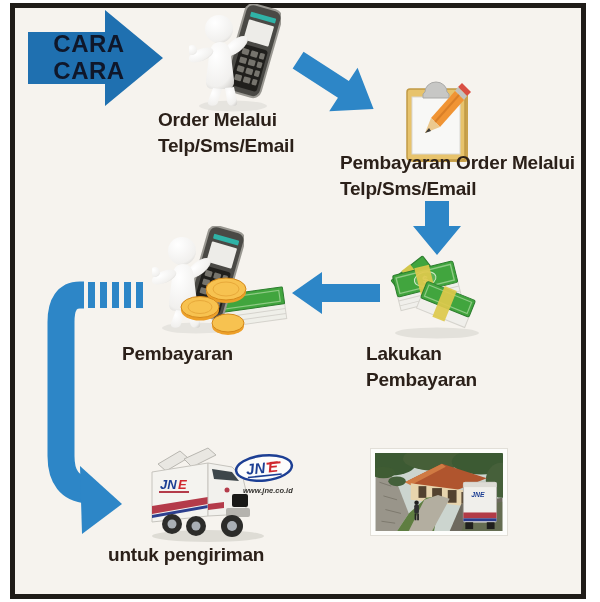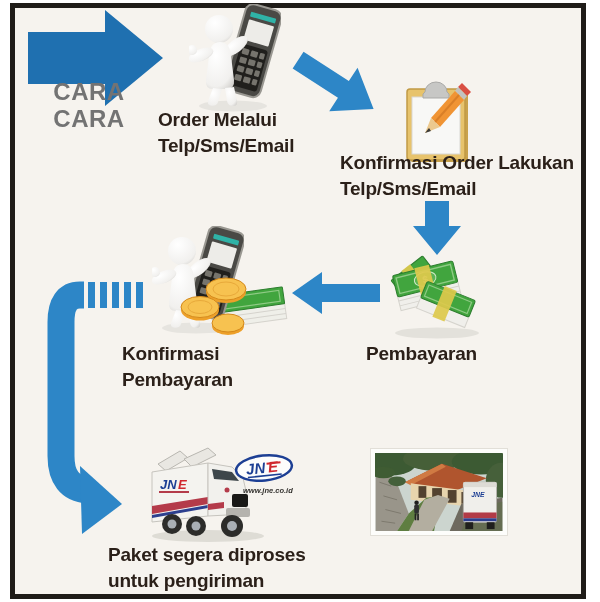--- a/index.html
+++ b/index.html
@@ -10,21 +10,21 @@
     --clip-tan:#e7c36c; --pencil-orange:#f09434;
     --jne-blue:#1d3f94; --jne-red:#d0282e;
   }
   *{margin:0;padding:0;box-sizing:border-box;}
   html,body{width:600px;height:602px;}
   body{position:relative;background:#ffffff;font-family:"Liberation Sans",sans-serif;overflow:hidden;}
   .frame{position:absolute;left:10px;top:3px;width:576px;height:596px;border:5px solid var(--border-dark);background:var(--bg);}
   .abs{position:absolute;}
   .label{position:absolute;font-weight:700;font-size:19px;line-height:26px;color:var(--text-dark);white-space:nowrap;letter-spacing:-0.2px;}
   .label span{display:block;}
-  .badge-text{position:absolute;left:38px;top:30px;width:102px;text-align:center;color:#737373;font-weight:700;font-size:24px;line-height:27px;letter-spacing:0.5px;margin-top:48px;}
+  .badge-text{position:absolute;left:38px;top:30px;width:102px;text-align:center;color:#0f172a;font-weight:700;font-size:24px;line-height:27px;letter-spacing:0.5px;}
   .badge-text span{display:block;}
   .photo{position:absolute;left:370px;top:448px;width:138px;height:88px;background:#fdfdfb;border:1px solid #e2dfd8;padding:4px;}
   .photo svg{display:block;}
   svg{overflow:visible;}
   svg text{font-family:"Liberation Sans",sans-serif;}
 </style>
 </head>
 <body>
 
 <svg width="0" height="0" style="position:absolute" aria-hidden="true">
@@ -97,21 +97,21 @@
   <rect x="14" y="17" width="48" height="57" fill="#f8f8f6" stroke="#d9d8d4"></rect>
   <path d="M27,12 a11,10 0 0 1 22,0 l2,2 l0,4 l-26,0 l0,-4 z" fill="#c7c7c5" stroke="#a9a9a7"></path>
   <polygon points="64,3 73,12 69,16 60,7" fill="#d94f43"></polygon>
   <polygon points="60,7 69,16 66,20 57,11" fill="#c2c2c0"></polygon>
   <polygon points="57,11 66,20 42,47 33,38" fill="var(--pencil-orange)"></polygon>
   <line x1="61" y1="15" x2="37" y2="42" stroke="#d97f28" stroke-width="2"></line>
   <polygon points="33,38 42,47 27,53" fill="#ecc98e"></polygon>
   <polygon points="31,48 27,53 33,51" fill="#3a3a38"></polygon>
 </svg>
 <div class="label" style="left:340px;top:150px">
-  <span>Konfirmasi Order Lakukan</span>
+  <span>Pembayaran Order Melalui</span>
     <span>Telp/Sms/Email</span>
 </div>
 
 <svg class="abs" style="left:411px;top:199px" width="52" height="58">
   <polygon points="14,2 38,2 38,27 50,27 26,56 2,27 14,27" fill="var(--arrow-blue)"></polygon>
 </svg>
 
 <svg class="abs" style="left:388px;top:246px" width="98" height="94">
   <ellipse cx="49" cy="87" rx="42" ry="5.5" fill="#e3e1db"></ellipse>
   <g transform="rotate(-38 28 34)">
@@ -130,20 +130,21 @@
     <rect x="31" y="19" width="15" height="40" fill="var(--band-yellow)" opacity="0.92"></rect>
   </g>
   <g transform="rotate(22 60 64)">
     <rect x="30" y="62" width="52" height="12" fill="#f0efeb" stroke="#d5d3cd"></rect>
     <rect x="30" y="45" width="52" height="18" rx="2" fill="var(--money-green)" stroke="var(--money-green-dark)"></rect>
     <rect x="33" y="48" width="46" height="12" fill="none" stroke="#8fca85" stroke-width="1.2"></rect>
     <rect x="48" y="43" width="13" height="33" fill="var(--band-yellow)" opacity="0.92"></rect>
   </g>
 </svg>
 <div class="label" style="left:366px;top:341px">
+  <span>Lakukan</span>
     <span>Pembayaran</span>
 </div>
 
 <svg class="abs" style="left:290px;top:270px" width="92" height="46">
   <polygon points="2,23 32,2 32,14 90,14 90,32 32,32 32,44" fill="var(--arrow-blue)"></polygon>
 </svg>
 
 <svg class="abs" style="left:152px;top:226px" width="140" height="114">
   <g transform="rotate(-8 95 90)">
     <rect x="62" y="82" width="72" height="16" fill="#efefe9" stroke="#d5d3cd"></rect>
@@ -158,21 +159,20 @@
     <ellipse cx="74" cy="63" rx="20" ry="11" fill="var(--coin-gold-light)" stroke="#d4891c"></ellipse>
     <ellipse cx="74" cy="63" rx="13" ry="7" fill="none" stroke="#e8a93a"></ellipse>
     <ellipse cx="48" cy="84" rx="19" ry="10.5" fill="var(--coin-gold)"></ellipse>
     <ellipse cx="48" cy="81" rx="19" ry="10.5" fill="var(--coin-gold-light)" stroke="#d4891c"></ellipse>
     <ellipse cx="48" cy="81" rx="12" ry="6.5" fill="none" stroke="#e8a93a"></ellipse>
     <ellipse cx="76" cy="100" rx="16" ry="9" fill="var(--coin-gold)"></ellipse>
     <ellipse cx="76" cy="97" rx="16" ry="9" fill="var(--coin-gold-light)" stroke="#d4891c"></ellipse>
   </g>
 </svg>
 <div class="label" style="left:122px;top:341px">
-  <span>Konfirmasi</span>
     <span>Pembayaran</span>
 </div>
 
 <svg class="abs" style="left:40px;top:274px" width="130" height="266">
   <g fill="var(--arrow-blue)">
     <rect x="48" y="8" width="7" height="26"></rect>
     <rect x="60" y="8" width="7" height="26"></rect>
     <rect x="72" y="8" width="7" height="26"></rect>
     <rect x="84" y="8" width="7" height="26"></rect>
     <rect x="96" y="8" width="7" height="26"></rect>
@@ -210,21 +210,20 @@
     <ellipse cx="30" cy="16" rx="28" ry="12.5" fill="#fdfdfc" stroke="var(--jne-blue)" stroke-width="2.5"></ellipse>
     <text x="12" y="21" font-size="15" font-weight="bold" font-style="italic" fill="var(--jne-blue)">JN</text>
     <text x="34" y="21" font-size="15" font-weight="bold" font-style="italic" fill="var(--jne-red)">E</text>
     <rect x="33" y="11" width="14" height="2" fill="var(--jne-red)"></rect>
     <rect x="13" y="23" width="34" height="1.6" fill="var(--jne-blue)"></rect>
   </g>
   <text x="9" y="41" font-size="7.5" font-weight="bold" font-style="italic" fill="#33312e">www.jne.co.id</text>
 </svg>
 
 <div class="label" style="left:108px;top:542px">
-  <span>Paket segera diproses</span>
     <span>untuk pengiriman</span>
 </div>
 
 <div class="photo">
   <svg width="128" height="78" viewBox="0 0 130 80" style="overflow:hidden">
     <rect width="130" height="80" fill="#ccd5cf"></rect>
     <ellipse cx="16" cy="10" rx="26" ry="13" fill="#3c5a33"></ellipse>
     <ellipse cx="60" cy="6" rx="32" ry="12" fill="#465f38"></ellipse>
     <ellipse cx="108" cy="9" rx="30" ry="13" fill="#3c5a33"></ellipse>
     <ellipse cx="129" cy="28" rx="16" ry="18" fill="#46603a"></ellipse>

